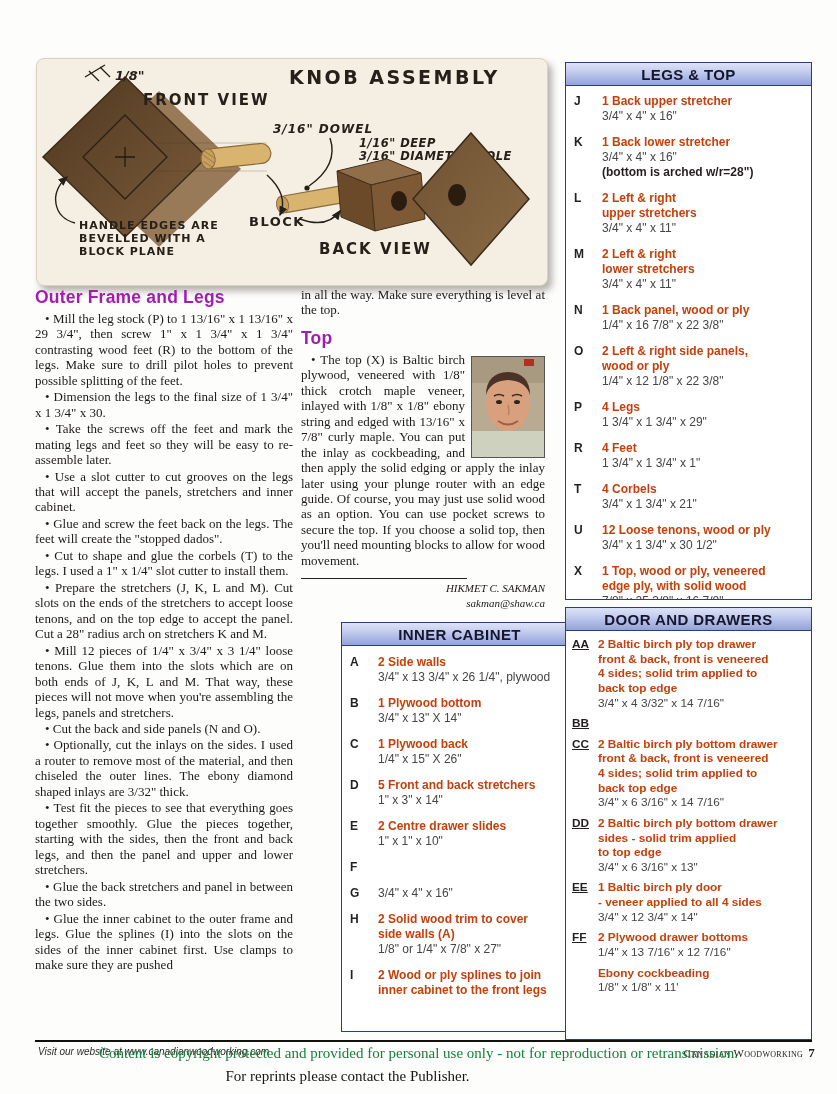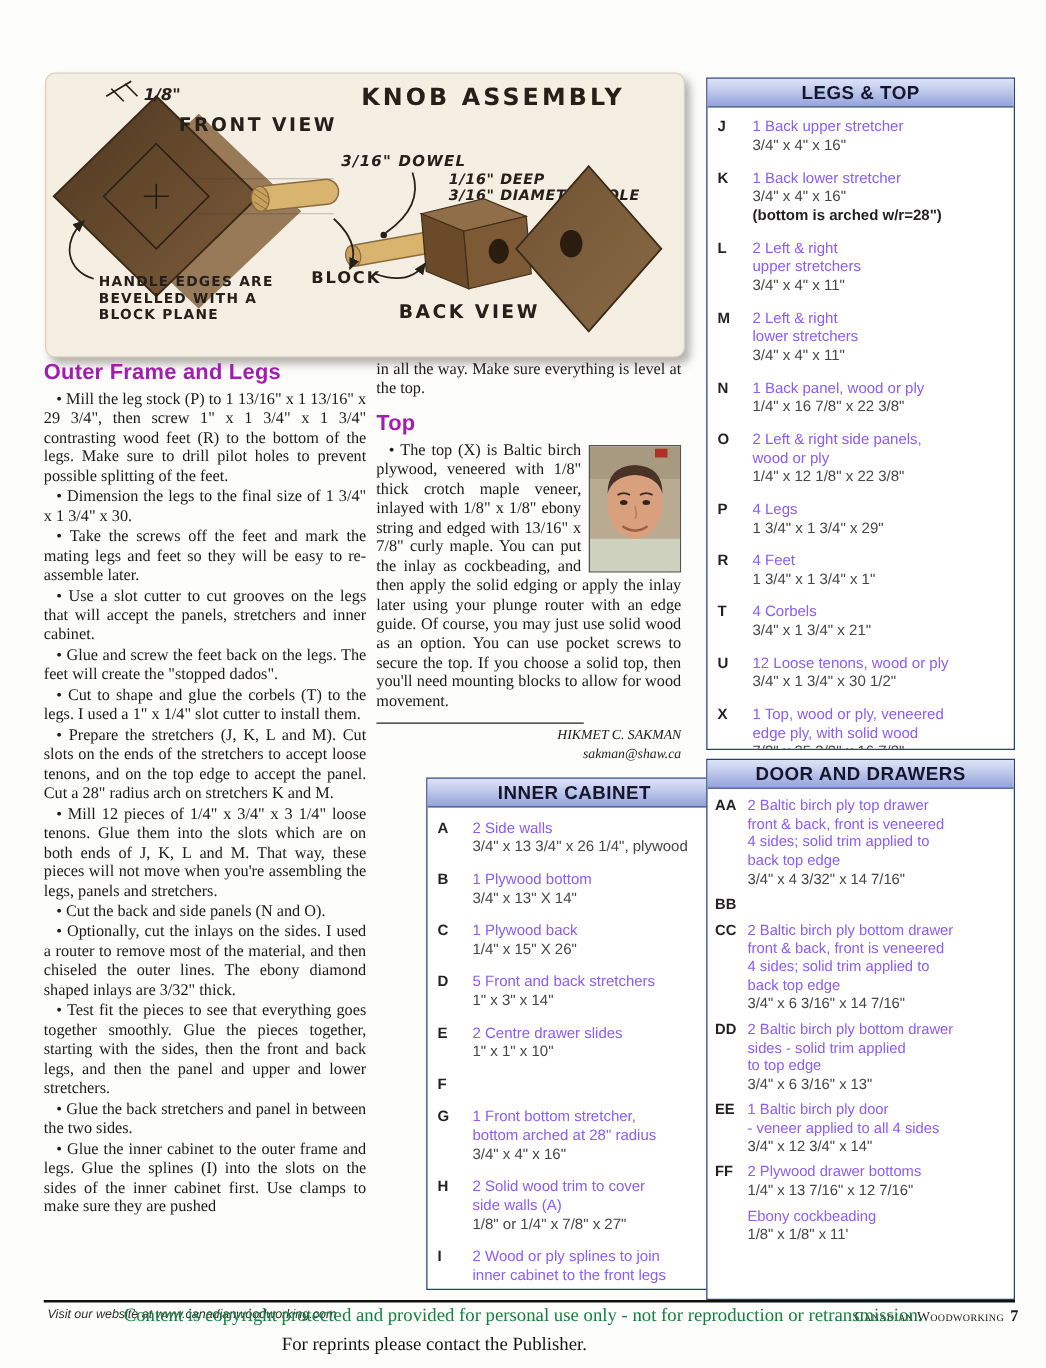--- a/index.html
+++ b/index.html
@@ -44,32 +44,32 @@
   .spec .hd{
     text-align:center;font-weight:bold;font-size:15px;letter-spacing:.4px;
     color:#15152e;padding:3px 0 2px 0;
     background:linear-gradient(#dde3f7 0%,#c6cfee 35%,#93a2da 100%);
     border-bottom:1.6px solid #27407c;
   }
   .spec .rows{padding:8px 6px 4px 8px;}
   .row{display:flex;margin-bottom:8px;}
   .row .id{width:28px;flex:none;font-weight:bold;color:#231f20;font-size:12px;line-height:1.25;}
   .row .cnt{flex:1;}
-  .row .desc{font-weight:normal;color:#8b5cf6;font-size:12px;line-height:1.25;white-space:pre-line;}
+  .row .desc{font-weight:bold;color:#c2410c;font-size:12px;line-height:1.25;white-space:pre-line;}
   .row .dims{color:#454545;font-size:12px;line-height:1.25;white-space:pre-line;}
   .row .note{font-weight:bold;color:#231f20;font-size:12px;line-height:1.25;white-space:pre-line;}
   #tbl-inner{left:301px;top:622px;width:237px;height:410px;margin-left:40px;}
   #tbl-inner .rows{padding-top:9px;}
   #tbl-inner .row{margin-bottom:11px;}
   #tbl-legs{left:565px;top:62px;width:247px;height:538px;}
   #tbl-legs .row{margin-bottom:11px;}
   #tbl-door{left:565px;top:607px;width:247px;height:433px;}
   #tbl-door .rows{padding:6px 4px 2px 6px;}
   #tbl-door .row{margin-bottom:6px;}
-  #tbl-door .row .id{width:26px;}
+  #tbl-door .row .id{width:26px;text-decoration:underline;}
   #tbl-door .row .desc,#tbl-door .row .dims,#tbl-door .row .id{font-size:11.8px;line-height:1.24;}
   
   .f-rule{position:absolute;left:35px;top:1040px;width:777px;border-top:2px solid #101010;}
   .f-web{
     position:absolute;left:38px;top:1046px;
     font-family:"Liberation Sans",sans-serif;font-style:italic;font-size:10px;color:#2a2a2a;
   }
   .f-mag{
     position:absolute;right:22px;top:1045px;font-family:"Liberation Serif",serif;
     font-variant:small-caps;font-size:11px;color:#1a1a1a;letter-spacing:.3px;
@@ -266,22 +266,20 @@
         </div>
       </div>
 
       <div class="row">
         <div class="id">F</div>
       </div>
 
       <div class="row">
         <div class="id">G</div>
         <div class="cnt">
-          <div class="desc">1 Front bottom stretcher,
-bottom arched at 28" radius</div>
           <div class="dims">3/4" x 4" x 16"</div>
 
         </div>
       </div>
 
       <div class="row">
         <div class="id">H</div>
         <div class="cnt">
           <div class="desc">2 Solid wood trim to cover
 side walls (A)</div>

